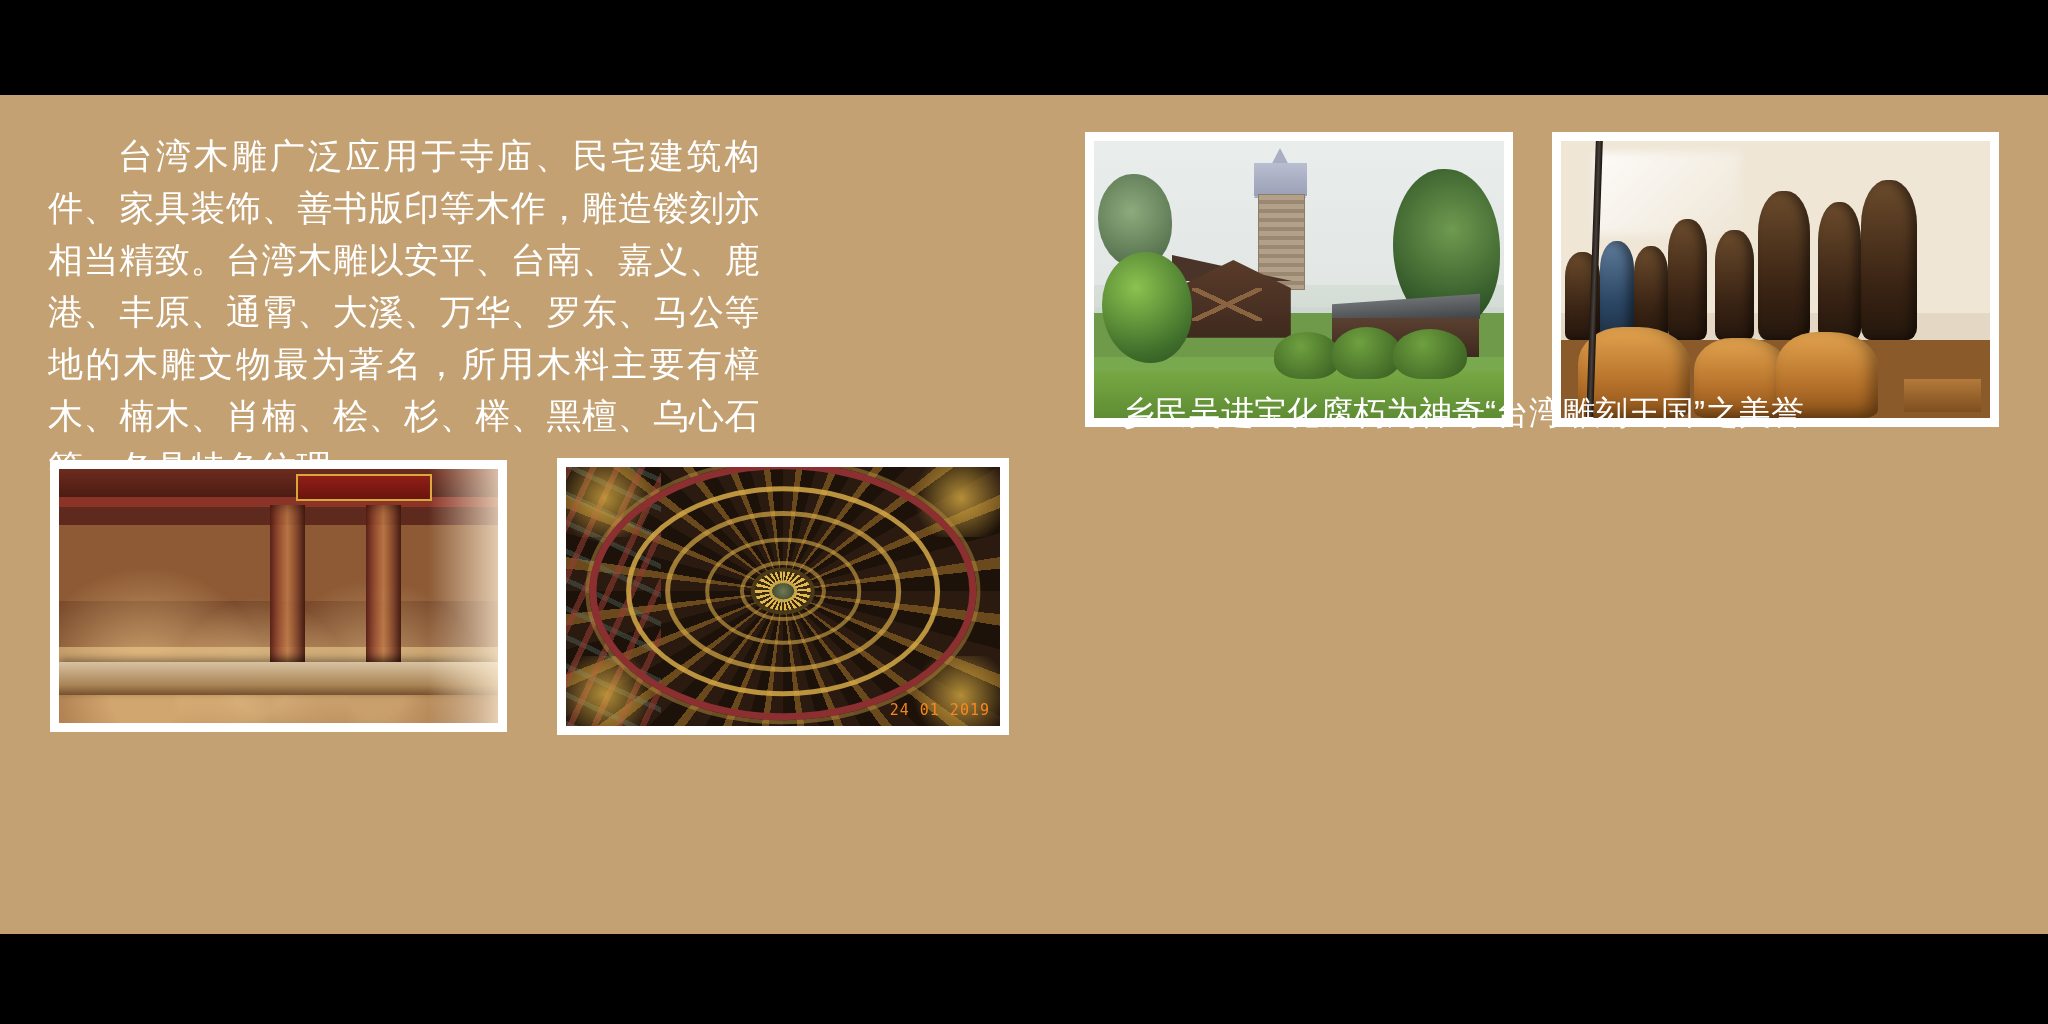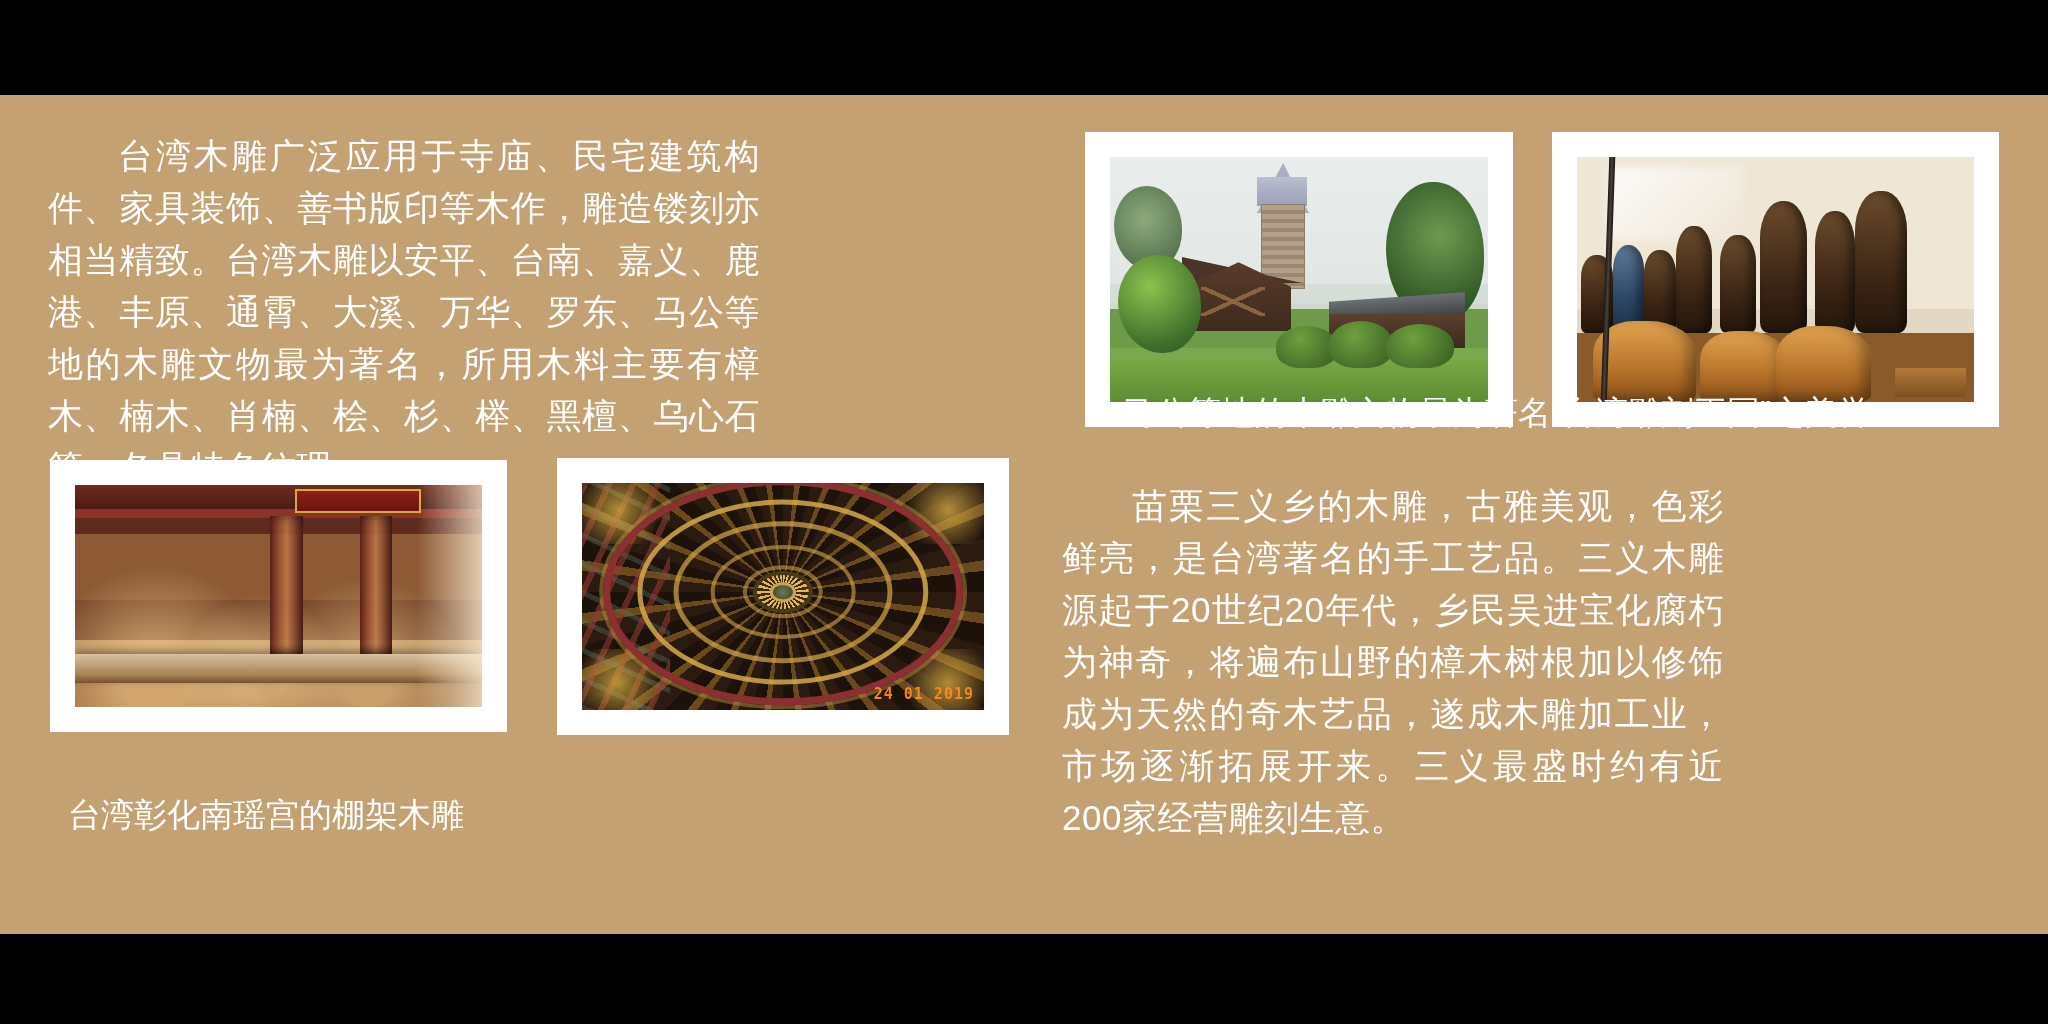--- a/index.html
+++ b/index.html
@@ -60,24 +60,23 @@
   #left-para  { left: 48px;  top: 35px;  width: 712px; text-indent: 70px; }
   #right-para { left: 1062px; top: 385px; width: 662px; text-indent: 70px; }
   #right-photo-caption { left: 1122px; top: 298px; }
   #caption-left-1 { left: 68px;  top: 700px; }
   #caption-left-2 { left: 627px; top: 700px; }
 
   
   .frame {
     position: absolute;
     background: #ffffff;
-    padding: 25px;
+    padding: 9px;
     box-sizing: border-box;
     overflow: hidden;
-    font-weight: bold;
   }
   .photo {
     position: relative;
     width: 100%;
     height: 100%;
     overflow: hidden;
   }
 
   #frame-temple-bracket { left: 50px;  top: 365px; width: 457px; height: 272px; }
   #frame-caisson        { left: 557px; top: 363px; width: 452px; height: 277px; }
@@ -342,21 +341,20 @@
         <div class="ring r2"></div>
         <div class="ring r3"></div>
         <div class="ring r4"></div>
         <div class="ring r5"></div>
         <div class="hub"></div>
         <div class="hubcore"></div>
         <div class="datestamp">24 01 2019</div>
       </div>
     </div>
 
-    <div class="caption" id="caption-left-1">台湾彰化南瑶宫的棚架木雕</div>
 
 
     <div class="frame" id="frame-museum">
       <div class="photo p-museum">
         <div class="mist"></div>
         <div class="tree t3"></div>
         <div class="tree t2"></div>
         <div class="spire"></div>
         <div class="tower-top"></div>
         <div class="tower-stone"></div>
@@ -385,21 +383,20 @@
         <div class="fig f7"></div>
         <div class="fig f8"></div>
         <div class="plinth"></div>
         <div class="lion l1"></div>
         <div class="lion l2"></div>
         <div class="lion l3"></div>
         <div class="glass-bar"></div>
       </div>
     </div>
 
-    <div class="caption" id="right-photo-caption">马公等地的木雕文物最为著名“台湾雕刻王国”之美誉</div>
-
-    <div class="para" id="right-para">苗栗三义乡的木雕，古雅美观，色彩鲜亮，是台湾著名的手工艺品。三义木雕源起于20世纪20年代，乡民吴进宝化腐朽为神奇，将遍布山野的樟木树根加以修饰成为天然的奇木艺品，遂成木雕加工业，市场逐渐拓展开来。三义最盛时约有近200家经营雕刻生意。</div>
+    <div class="caption" id="right-photo-caption">乡民吴进宝化腐朽为神奇“台湾雕刻王国”之美誉</div>
+
 
   </div>
 
   <div class="letterbox" id="letterbox-bottom"></div>
 
 </div>
 
 </body></html>

